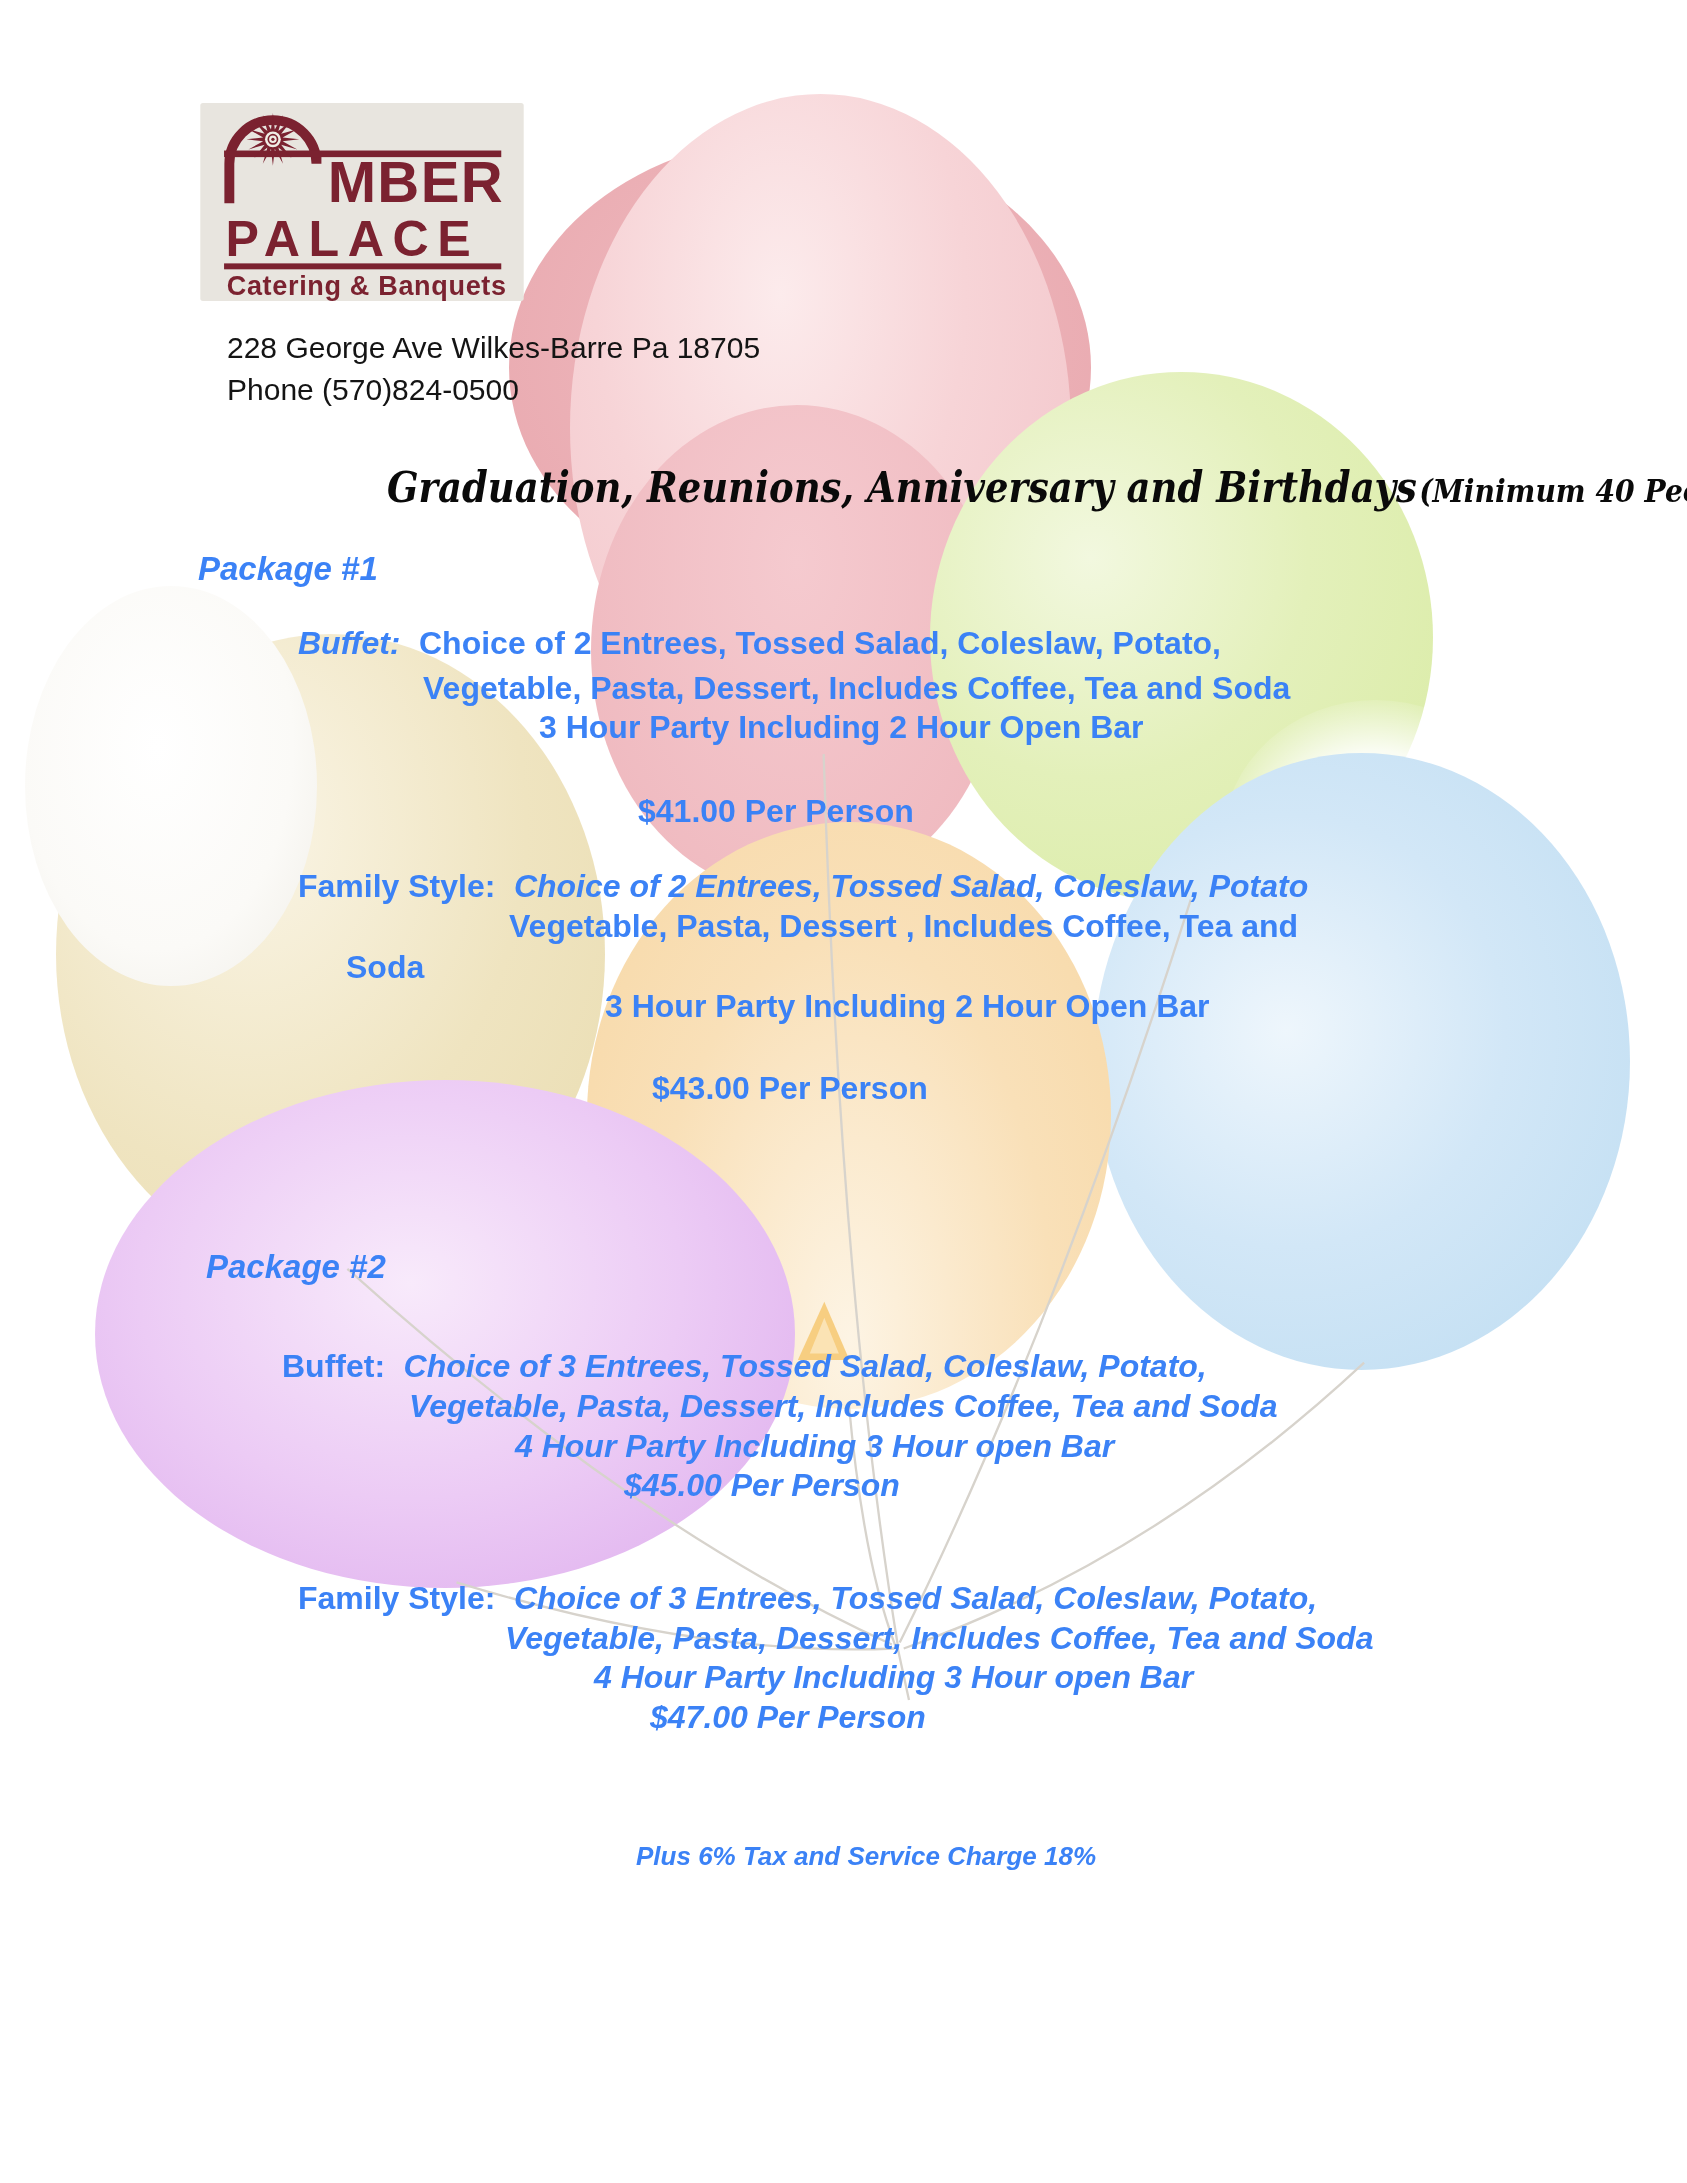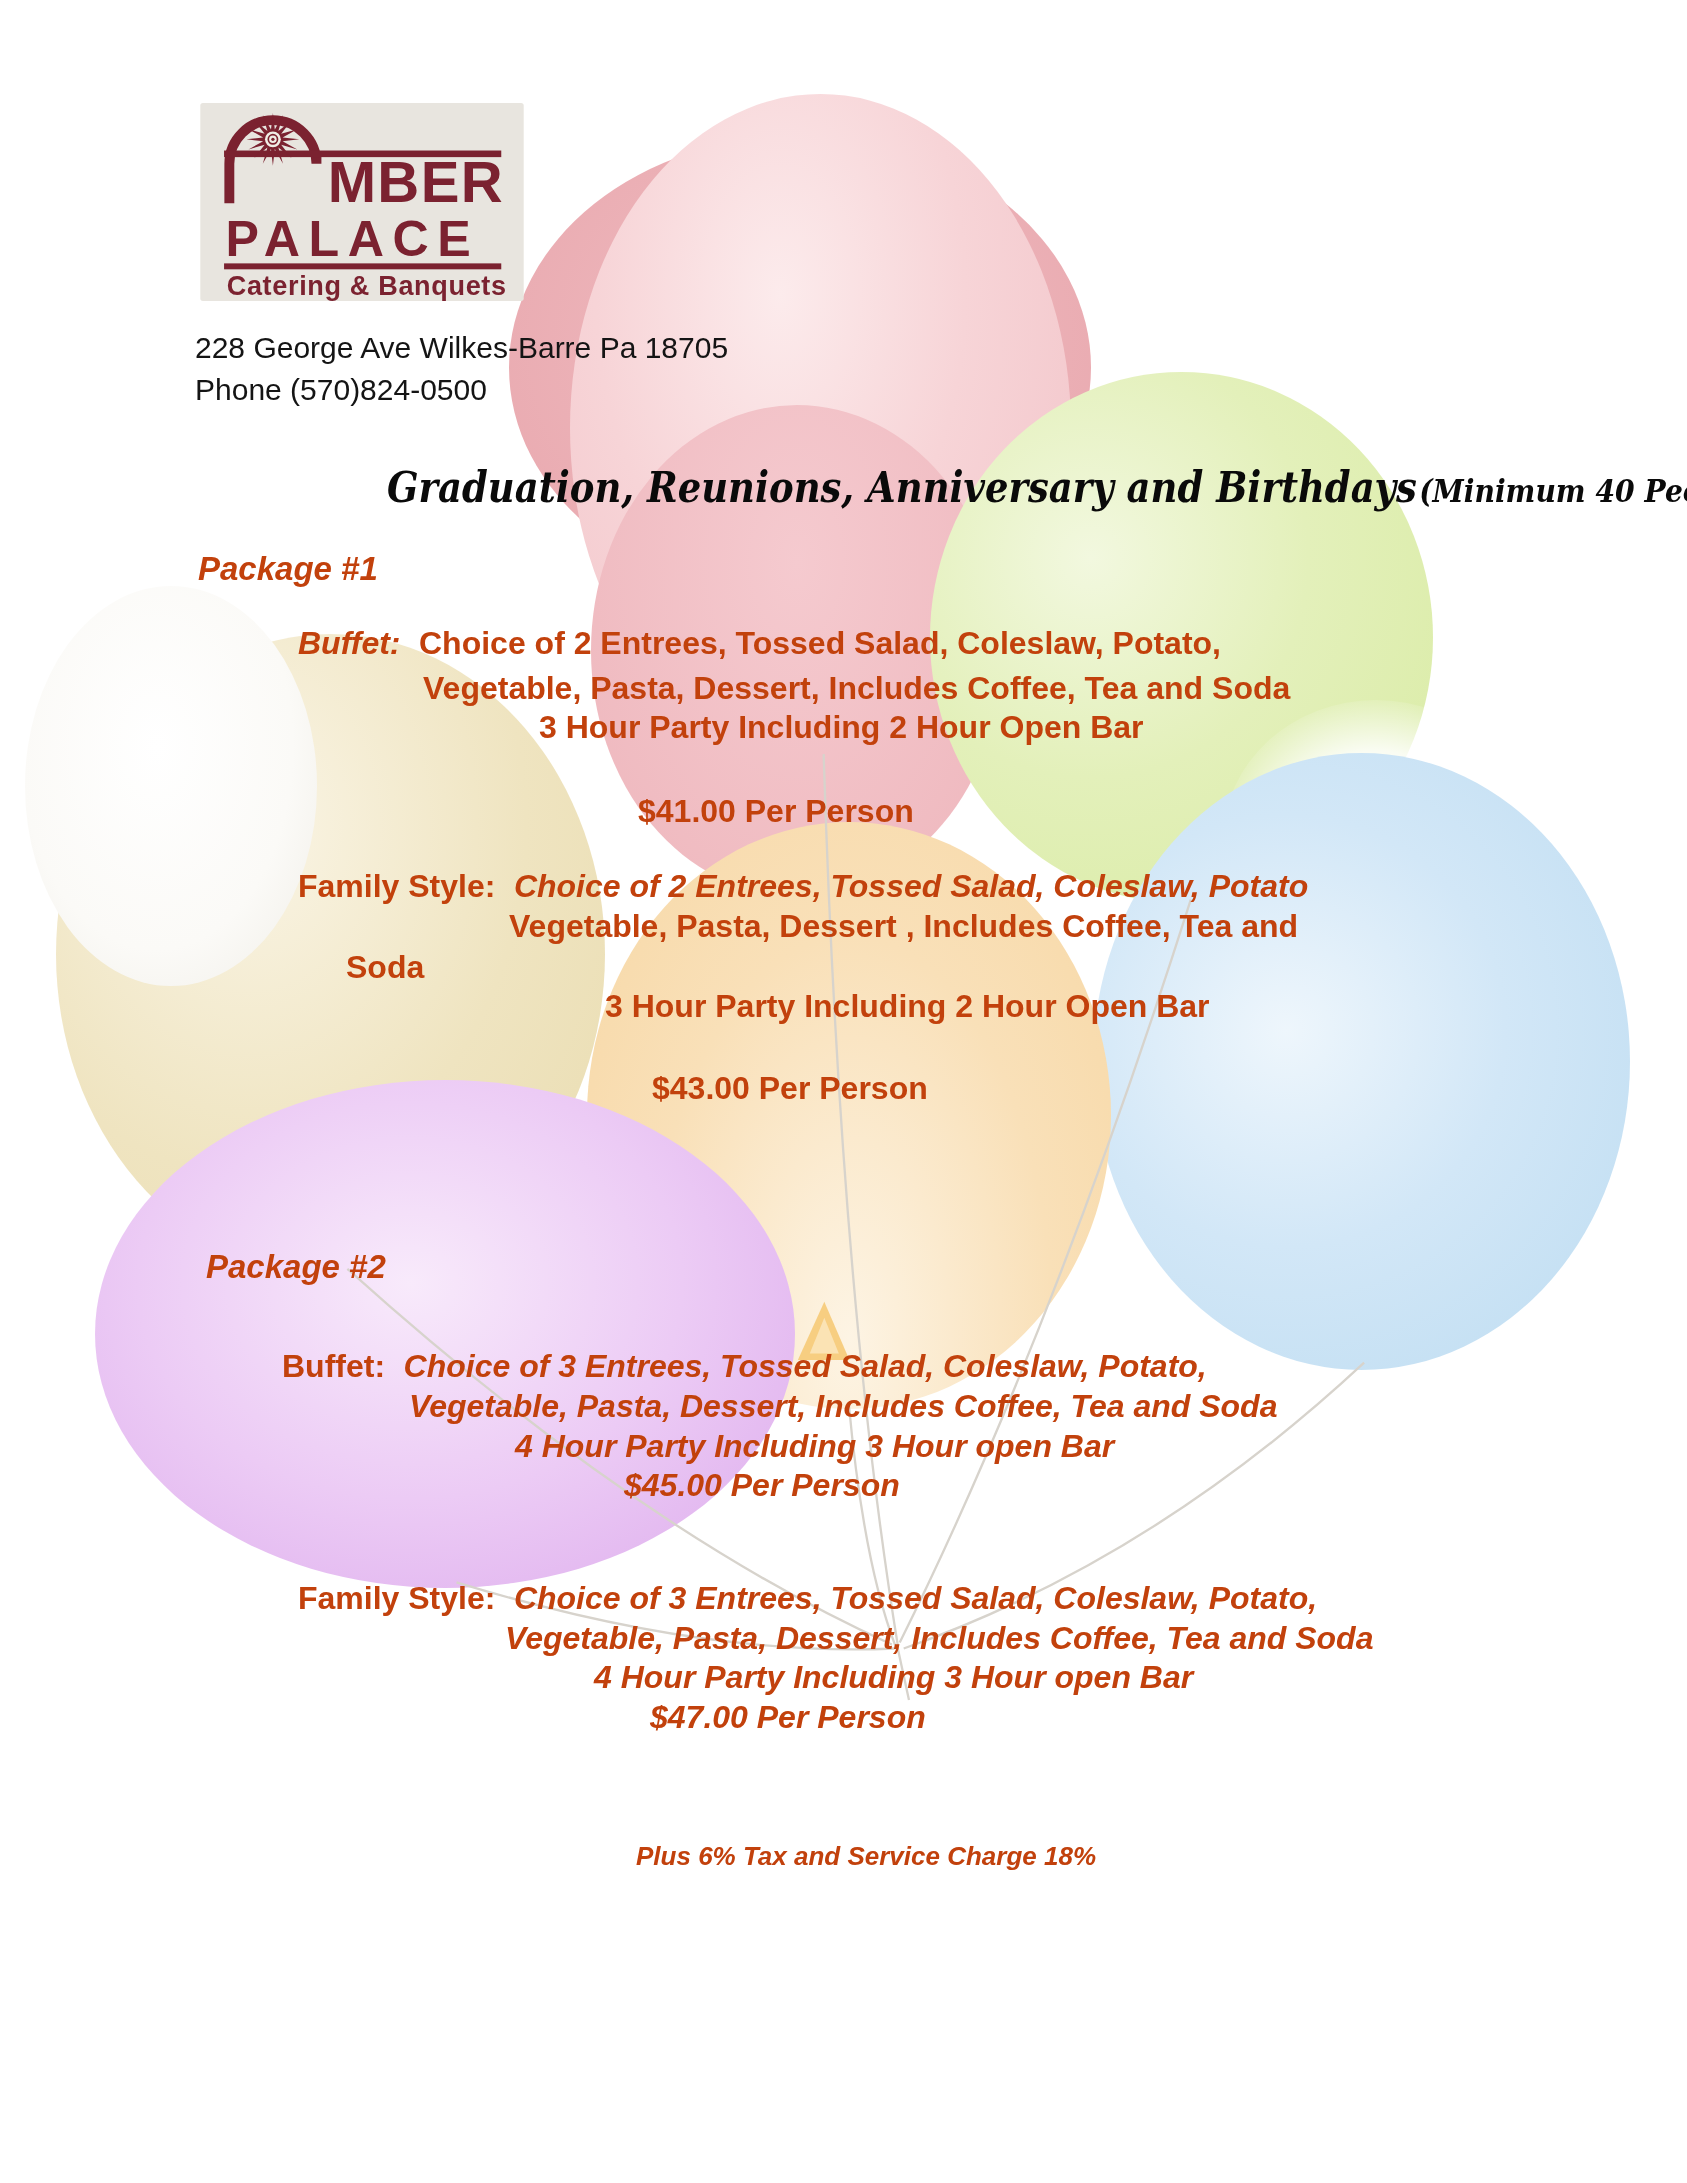--- a/index.html
+++ b/index.html
@@ -20,25 +20,25 @@
   #b-yellow {left:56px;top:634px;width:549px;height:640px;
     background:radial-gradient(ellipse at 35% 30%, #faf5e6 0%, #efe4c0 55%, #e9dcb0 100%);}
   #b-white {left:25px;top:586px;width:292px;height:400px;
     background:radial-gradient(ellipse at 45% 40%, #ffffff 0%, #fbfaf7 60%, #efede6 100%);}
   #b-orange {left:587px;top:822px;width:524px;height:587px;
     background:radial-gradient(ellipse at 50% 88%, #fdf4e4 0%, #f9e0b8 55%, #f7d8a6 100%);}
   #b-purple {left:95px;top:1080px;width:700px;height:508px;
     background:radial-gradient(ellipse at 45% 40%, #f8eafb 0%, #eccbf5 50%, #dcaaec 100%);}
   #strings{position:absolute;left:0;top:0;}
   .t{position:absolute;white-space:nowrap;font-family:"Liberation Sans",sans-serif;
-     font-weight:bold;font-size:32px;color:#c2410c;}
+     font-weight:bold;font-size:32px;color:#3b82f6;}
   .it{font-style:italic;}
   .up{font-style:normal;}
   .gap{display:inline-block;width:18.5px;}
-  .addr{font-weight:normal;font-size:30px;line-height:42px;color:#141414;}
+  .addr{font-weight:normal;font-size:30px;line-height:42px;color:#141414;margin-left:32px;}
   .pkg{font-size:33px;font-style:italic;}
   .title-wrap{position:absolute;white-space:nowrap;transform:scaleX(0.88);transform-origin:left bottom;}
   .title-script{font-family:"DejaVu Serif",cursive,serif;font-style:italic;font-weight:bold;
      font-size:42px;color:#0a0a0a;}
   .title-note{font-family:"DejaVu Serif",cursive,serif;font-style:italic;font-weight:bold;
      font-size:32px;color:#0a0a0a;}
   #logo-box{position:absolute;left:200px;top:103px;width:324px;height:198px;}
 </style>
 </head>
 <body>

